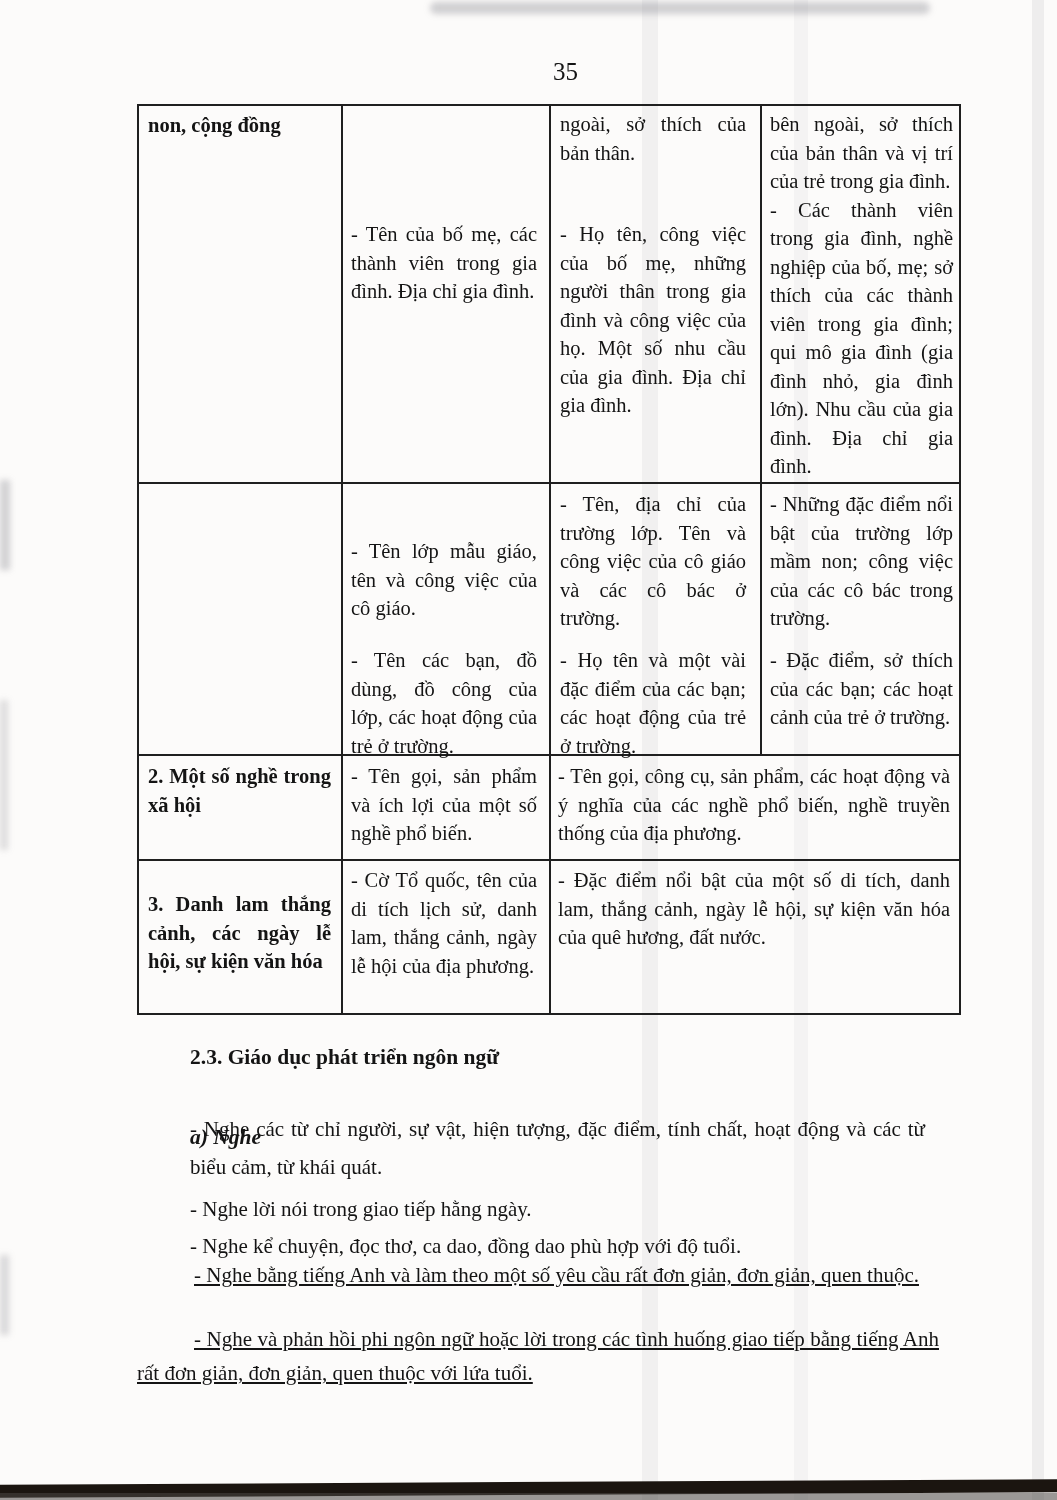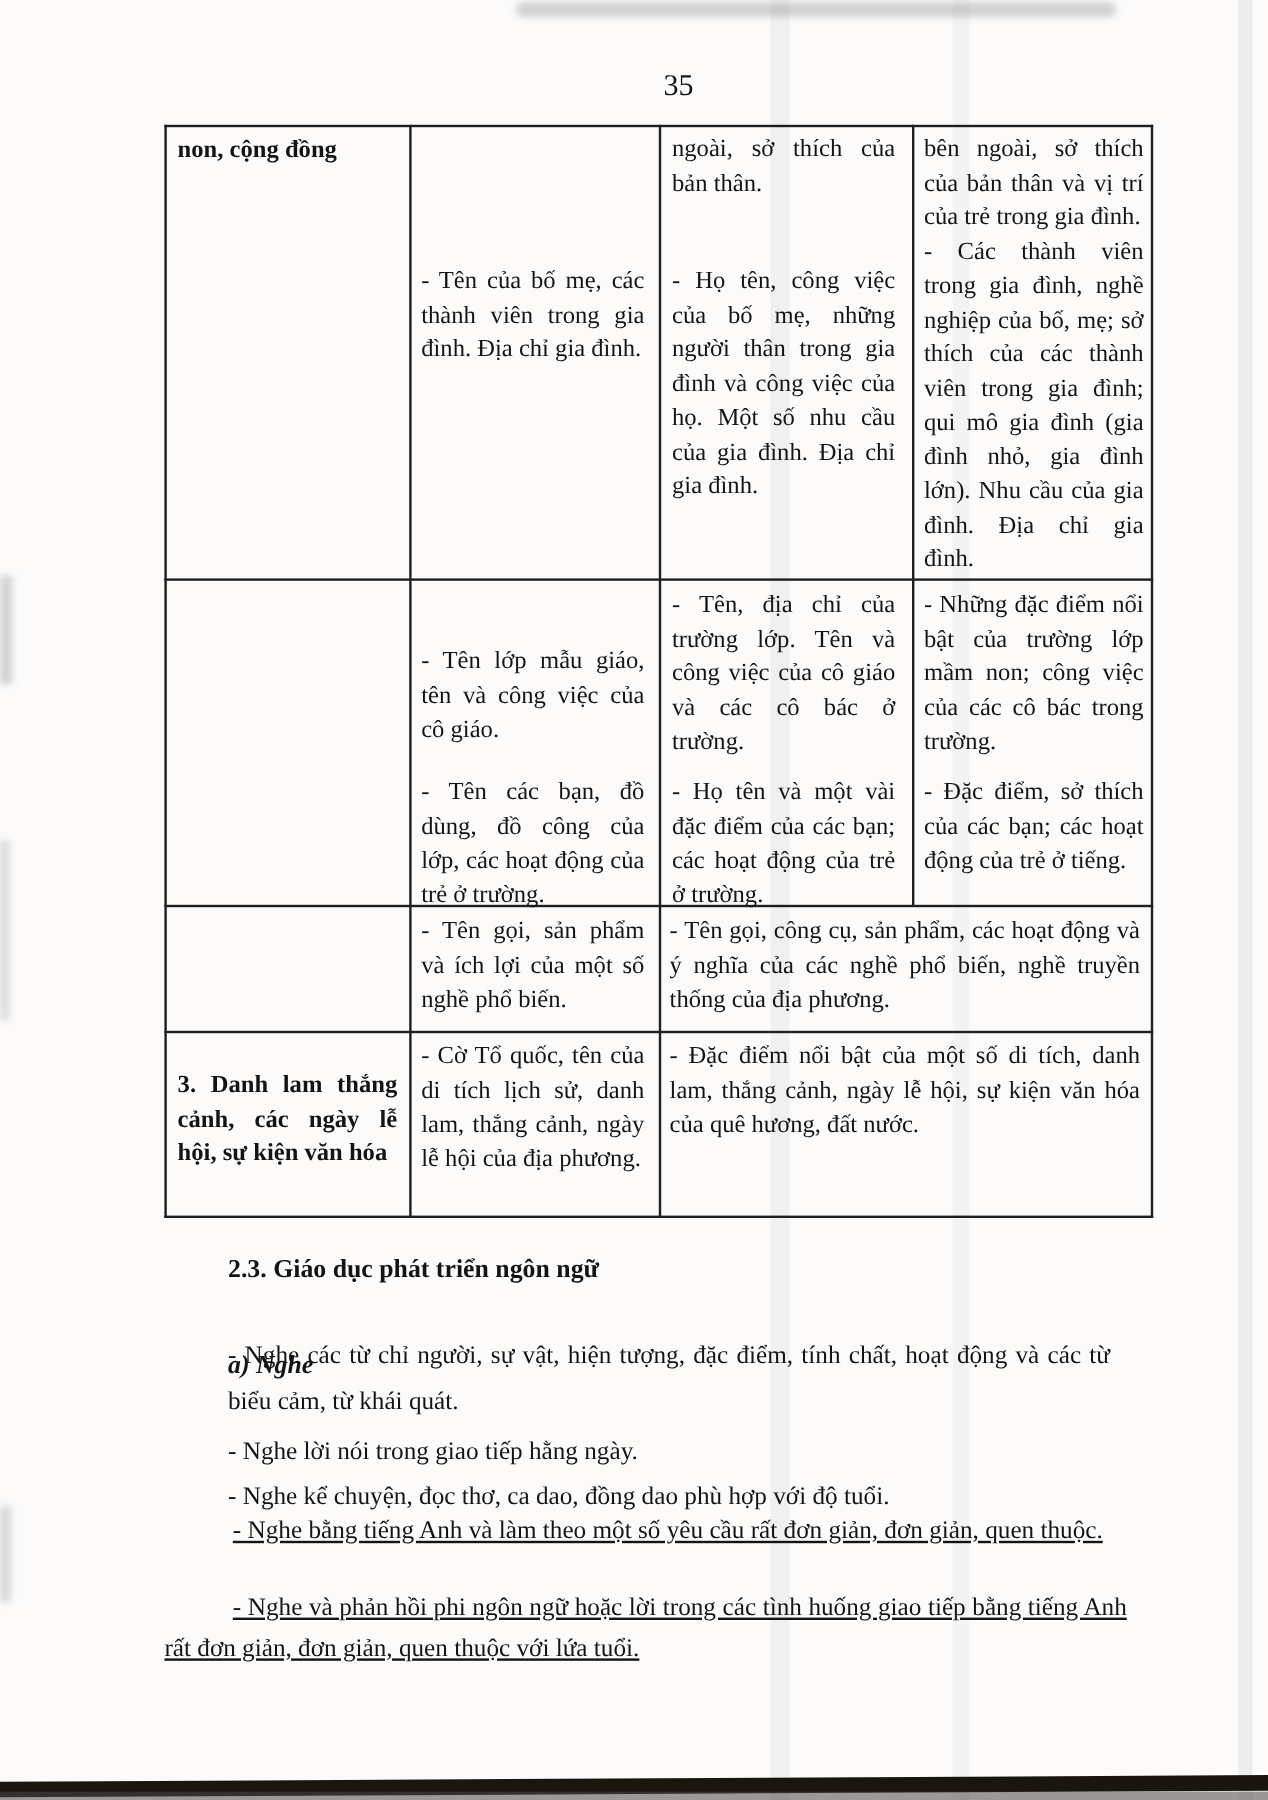--- a/index.html
+++ b/index.html
@@ -77,22 +77,23 @@
     <p>- Các thành viên trong gia đình, nghề nghiệp của bố, mẹ; sở thích của các thành viên trong gia đình; qui mô gia đình (gia đình nhỏ, gia đình lớn). Nhu cầu của gia đình. Địa chỉ gia đình.</p>
   </div>
 
   <div class="cell" style="left:351px;top:489px;width:186px;margin-top:48px;">- Tên lớp mẫu giáo, tên và công việc của cô giáo.</div>
   <div class="cell" style="left:351px;top:646px;width:186px;">- Tên các bạn, đồ dùng, đồ công của lớp, các hoạt động của trẻ ở trường.</div>
 
   <div class="cell" style="left:560px;top:490px;width:186px;">- Tên, địa chỉ của trường lớp. Tên và công việc của cô giáo và các cô bác ở trường.</div>
   <div class="cell" style="left:560px;top:646px;width:186px;">- Họ tên và một vài đặc điểm của các bạn; các hoạt động của trẻ ở trường.</div>
 
   <div class="cell" style="left:770px;top:490px;width:183px;">- Những đặc điểm nổi bật của trường lớp mầm non; công việc của các cô bác trong trường.</div>
-  <div class="cell" style="left:770px;top:646px;width:183px;">- Đặc điểm, sở thích của các bạn; các hoạt động của trẻ ở tiếng.</div>
+  <div class="cell" style="left:770px;top:646px;width:183px;">- Đặc điểm, sở thích của các bạn; các hoạt cảnh của trẻ ở trường.</div>
 
+  <div class="cell bold" style="left:148px;top:762px;width:183px;">2. Một số nghề trong xã hội</div>
   <div class="cell" style="left:351px;top:762px;width:186px;">- Tên gọi, sản phẩm và ích lợi của một số nghề phổ biến.</div>
   <div class="cell" style="left:558px;top:762px;width:392px;">- Tên gọi, công cụ, sản phẩm, các hoạt động và ý nghĩa của các nghề phổ biến, nghề truyền thống của địa phương.</div>
 
   <div class="cell bold" style="left:148px;top:890px;width:183px;">3. Danh lam thắng cảnh, các ngày lễ hội, sự kiện văn hóa</div>
   <div class="cell" style="left:351px;top:866px;width:186px;">- Cờ Tổ quốc, tên của di tích lịch sử, danh lam, thắng cảnh, ngày lễ hội của địa phương.</div>
   <div class="cell" style="left:558px;top:866px;width:392px;">- Đặc điểm nổi bật của một số di tích, danh lam, thắng cảnh, ngày lễ hội, sự kiện văn hóa của quê hương, đất nước.</div>
 
   <div class="sec sec-heading" style="left:190px;top:1038px;width:740px;">2.3. Giáo dục phát triển ngôn ngữ</div>
 
   <div class="sec sec-sub" style="left:190px;top:1078px;width:300px;margin-top:40px;">a) Nghe</div>

